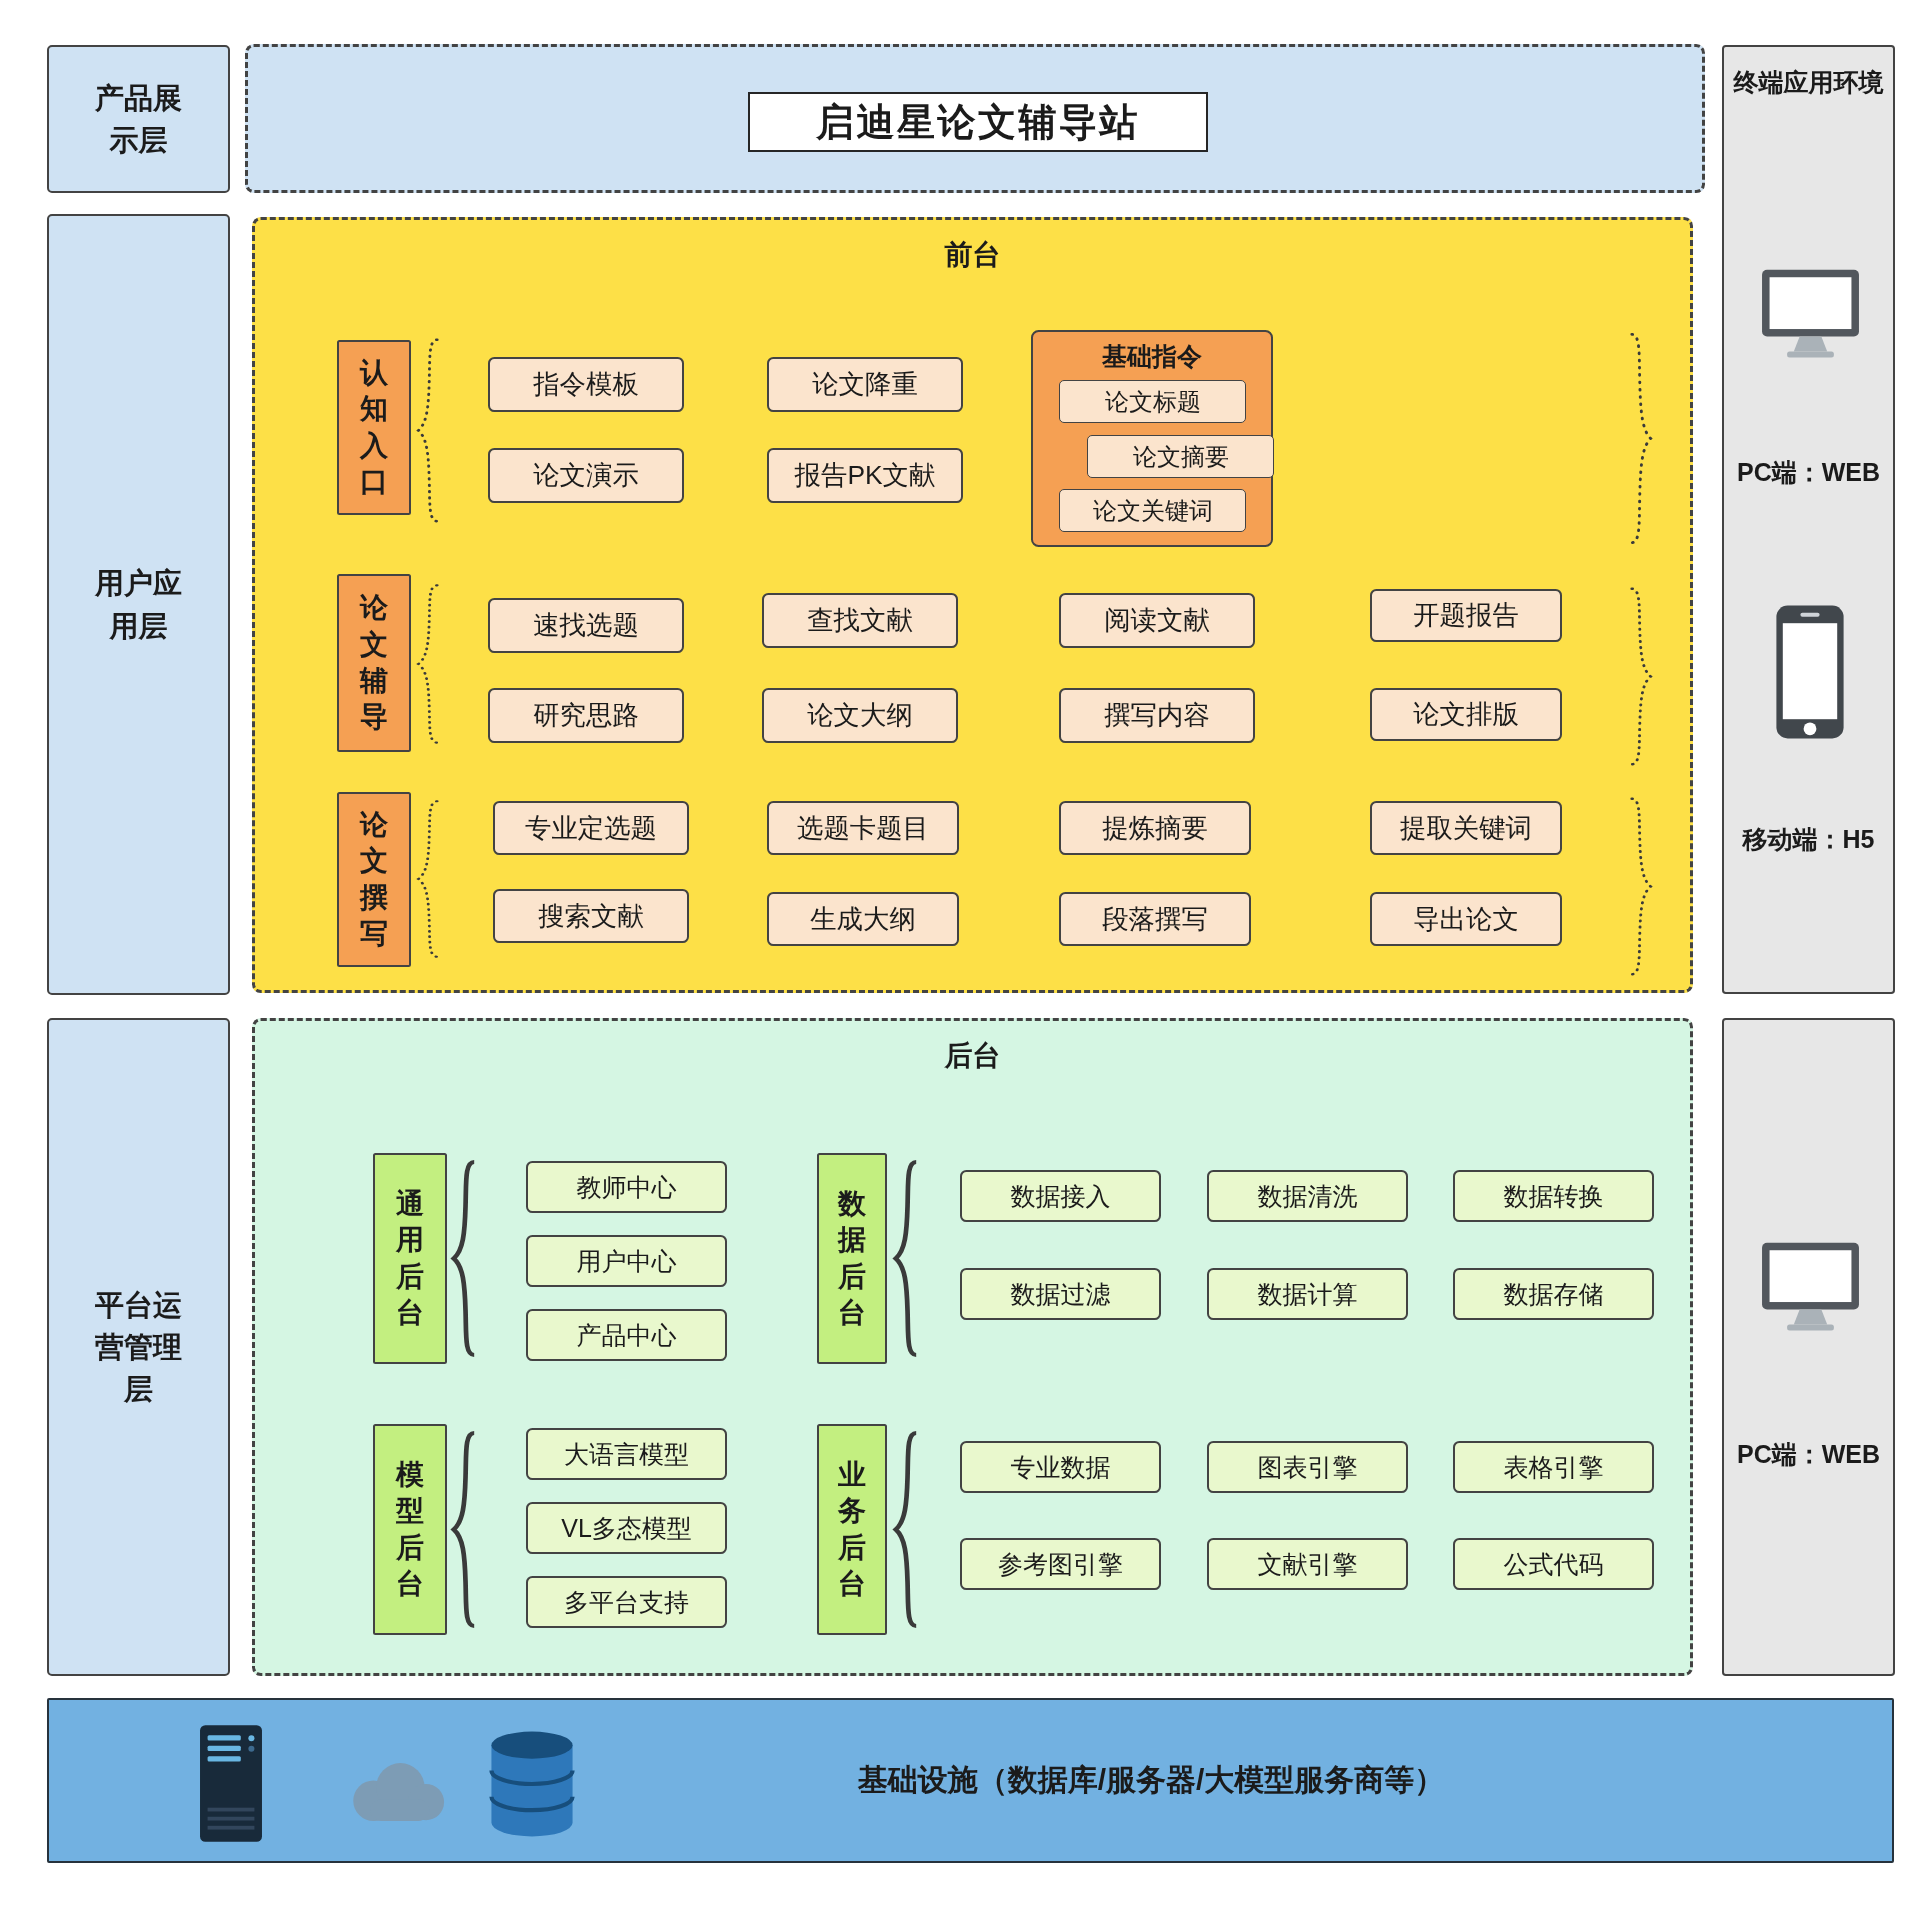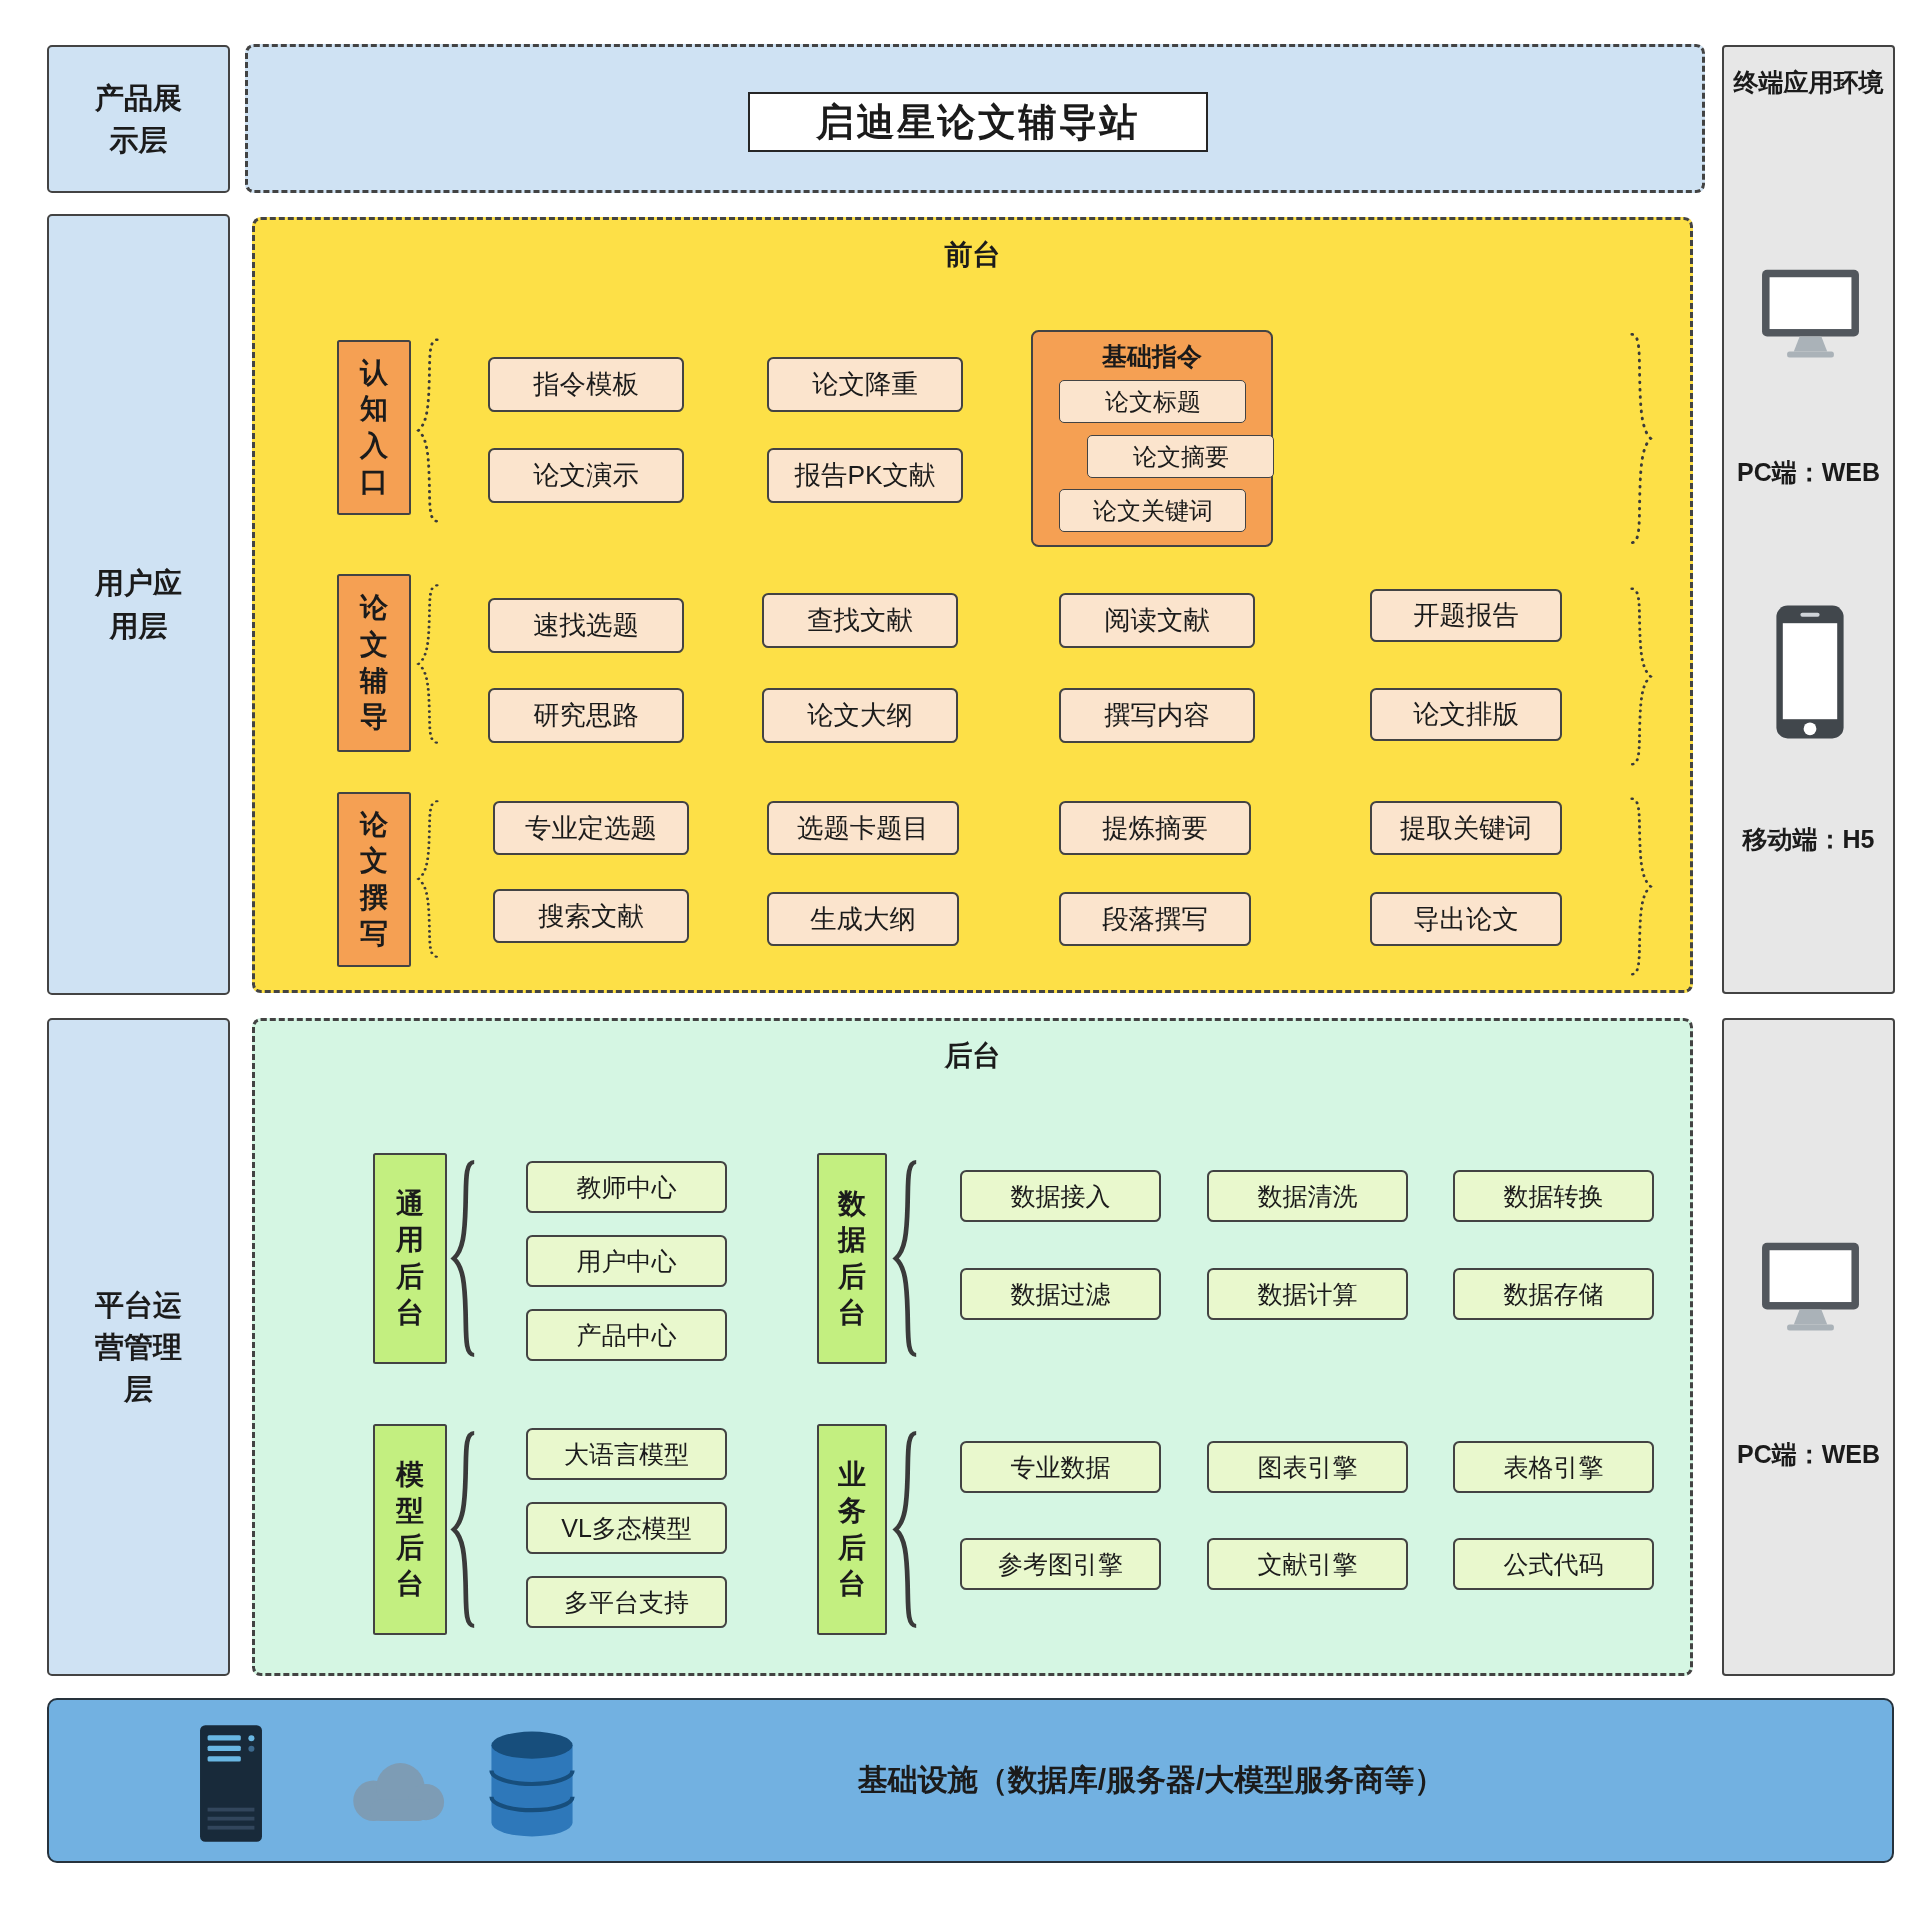--- a/index.html
+++ b/index.html
@@ -18,21 +18,21 @@
           line-height:1.3;white-space:pre-line;border-radius:2.5px;}
   .vlabel.green{background:#c3ef80;}
   .node{background:#fbe4cd;border:2.5px solid #434343;border-radius:6.3px;font-size:26.4px;}
   .node.small{font-size:24px;border-width:1.9px;border-radius:5px;}
   .node.green{background:#e9f8cd;font-size:25px;}
   .group{background:#f5a053;border:2.5px solid #434343;border-radius:7.6px;}
   .group-title{font-weight:bold;font-size:25px;}
   .panel{background:#e7e7e7;border:2.5px solid #434343;border-radius:3.8px;}
   .panel-title{font-weight:bold;font-size:25px;}
   .side-label{font-weight:bold;font-size:25px;}
-  .infra{background:#72b1e1;border:2.5px solid #26323c;border-radius:10px;}
+  .infra{background:#72b1e1;border:2.5px solid #26323c;border-radius:2px;}
   .infra-label{font-weight:bold;font-size:30px;}
   svg.brace{fill:none;stroke:#3a3a3a;stroke-width:5;overflow:visible;}
   svg.brace.dotted{stroke-width:4;stroke-dasharray:1 9;stroke-linecap:round;}
   svg.brace.solid{stroke-width:6;}
 </style>
 </head>
 <body>
 
 <svg aria-hidden="true" style="position:absolute;width:0;height:0;overflow:hidden;">
   <defs>

